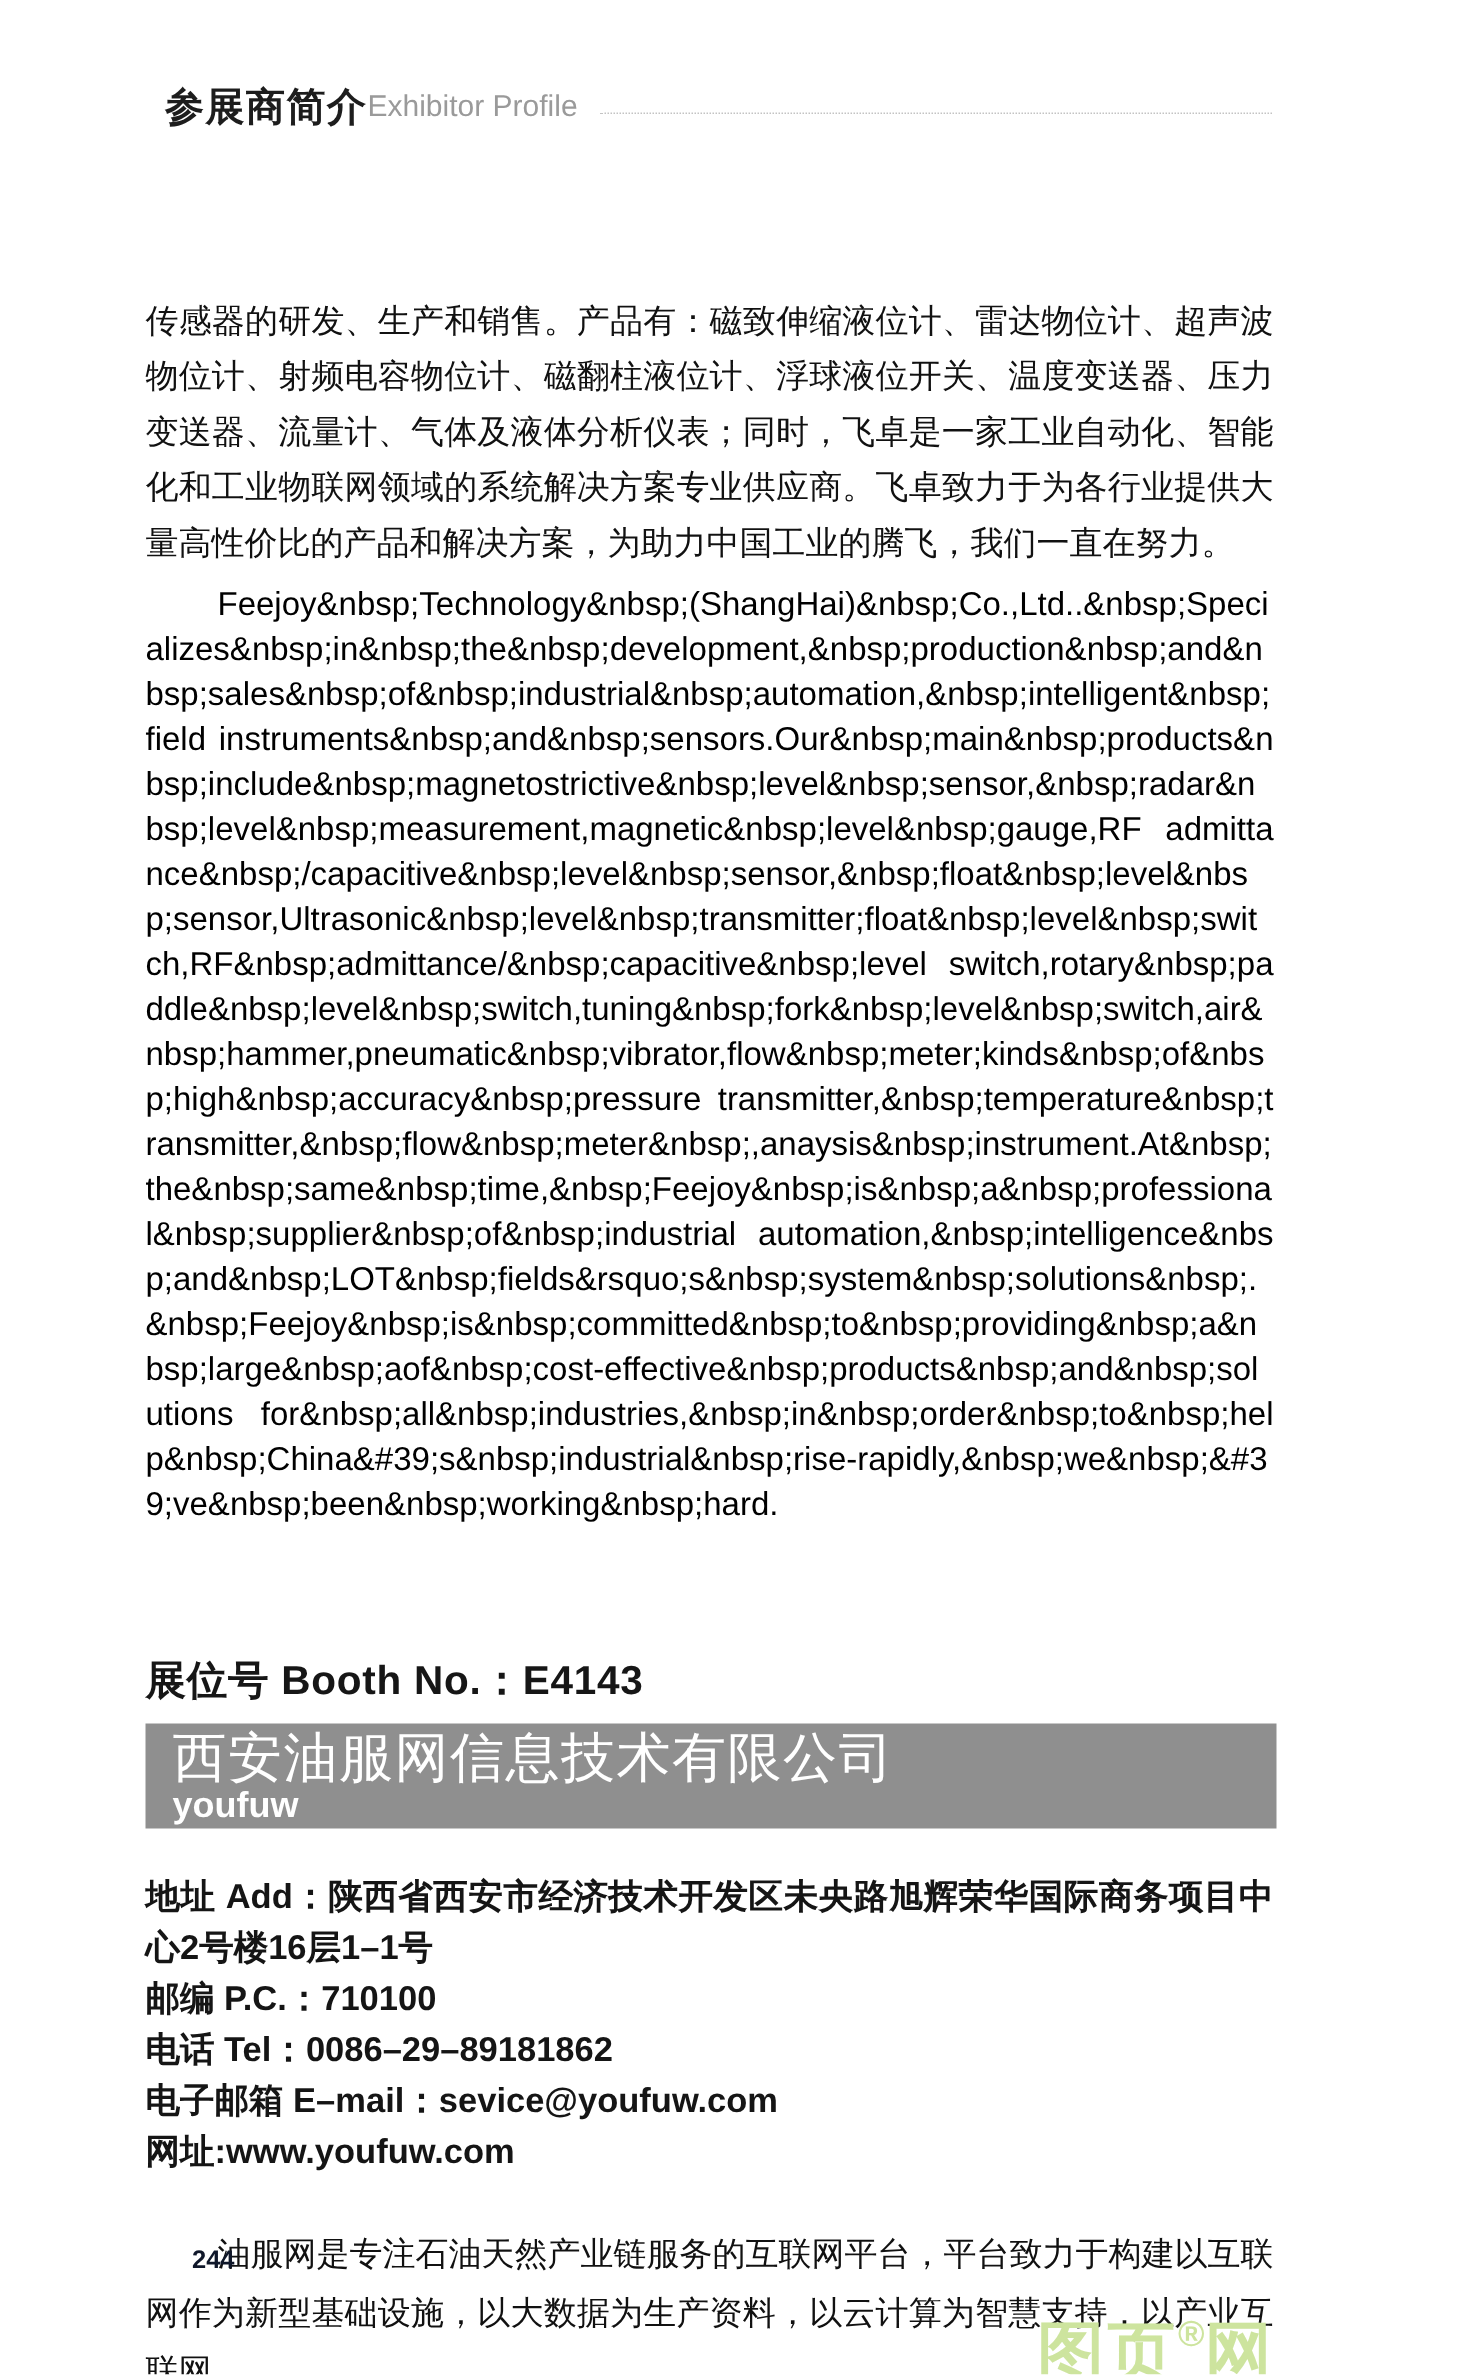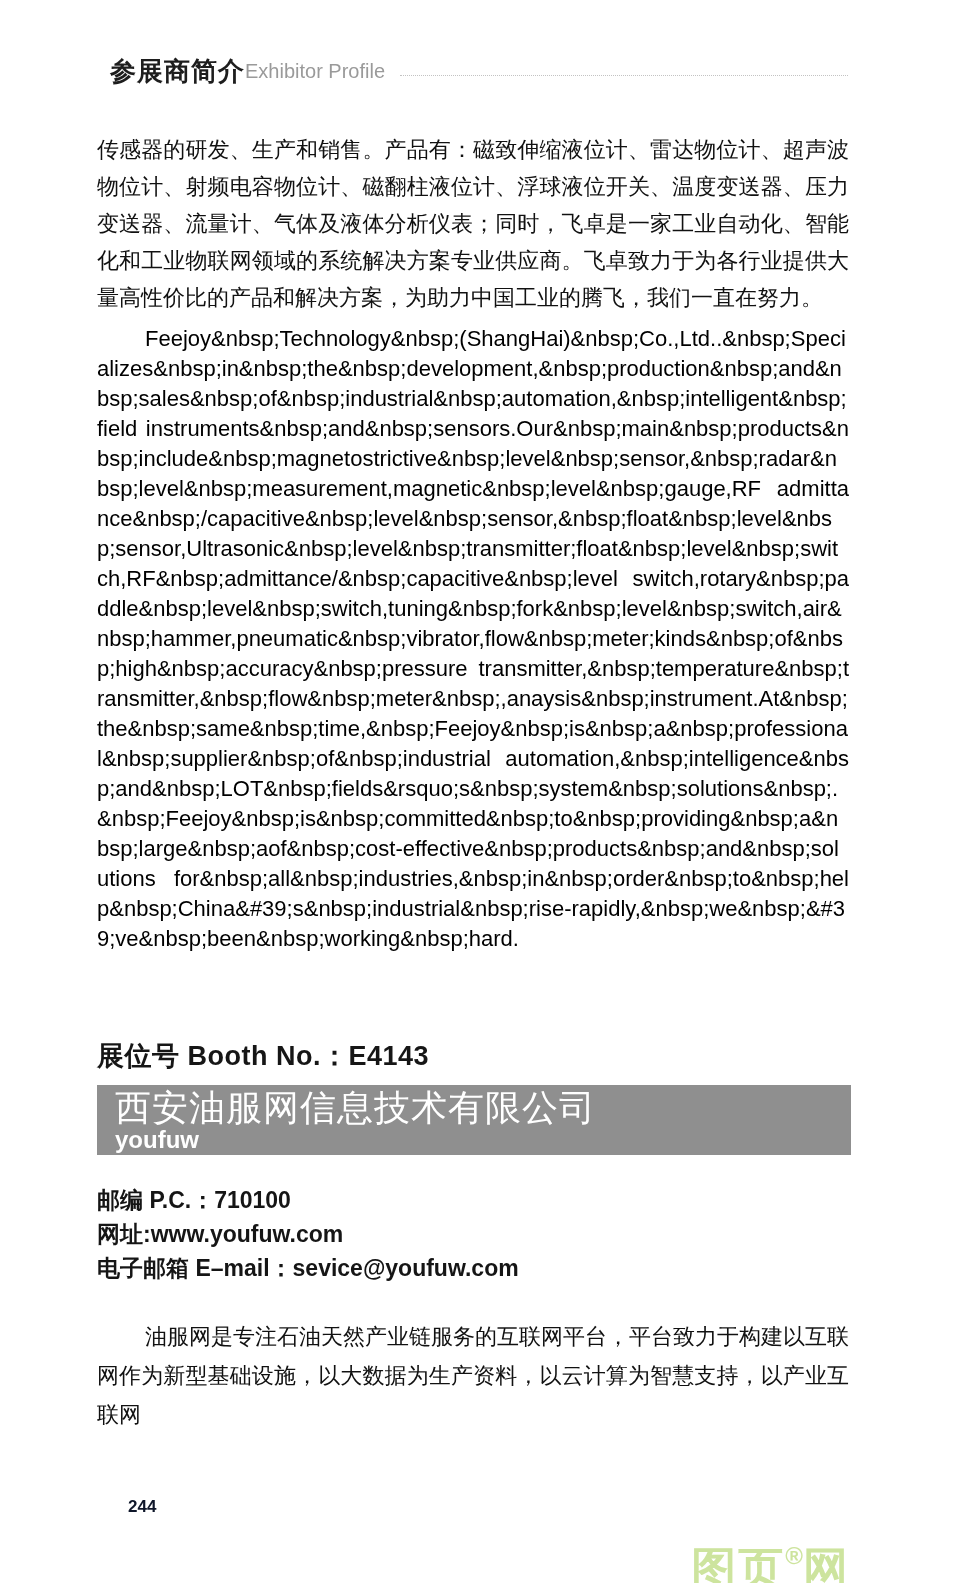--- a/index.html
+++ b/index.html
@@ -18,21 +18,21 @@
     margin-top:54px; padding-left:110px; padding-right:4px;
   }
   .header-zh { font-size:26px; font-weight:bold; color:#1d1d1d; letter-spacing:1px; white-space:nowrap; }
   .header-en { font-size:20px; color:#9a9a9a; margin-left:0; white-space:nowrap; }
   .header-rule { flex:1; margin-left:15px; border-bottom:1px dotted #c3c3c3; height:1px; transform:translateY(4px); }
 
   
   .content { margin-left:97px; width:752px; }
 
   .p-zh {
-    margin-top:42px;
+    margin-top:106px;
     font-size:22px; line-height:37px;
     text-align:justify; text-justify:inter-ideograph;
     color:#111;
   }
   .p-en {
     margin-top:8px;
     font-size:22px; line-height:30px;
     text-align:justify;
     text-indent:48px;
     word-break:break-all;
@@ -107,27 +107,33 @@
       <span>展位号 Booth No.：</span><span>E4143</span>
     </div>
 
     <div class="banner">
       <div class="banner-name">西安油服网信息技术有限公司</div>
       <div class="banner-sub">youfuw</div>
     </div>
 
     <div class="contact">
       <div class="contact-row">
+        <span>地址 Add：</span><span>陕西省西安市经济技术开发区未央路旭辉荣华国际商务项目中心2号楼16层1–1号</span>
+      </div>
+      <div class="contact-row">
         <span>邮编 P.C.：</span><span>710100</span>
       </div>
       <div class="contact-row">
-        <span>网址:</span><span>www.youfuw.com</span>
+        <span>电话 Tel：</span><span>0086–29–89181862</span>
       </div>
       <div class="contact-row">
         <span>电子邮箱 E–mail：</span><span>sevice@youfuw.com</span>
+      </div>
+      <div class="contact-row">
+        <span>网址:</span><span>www.youfuw.com</span>
       </div>
     </div>
 
     <p class="p-company">油服网是专注石油天然产业链服务的互联网平台，平台致力于构建以互联网作为新型基础设施，以大数据为生产资料，以云计算为智慧支持，以产业互联网</p>
 
   </div>
 
   <div class="pagenum">244</div>
 
   <div class="watermark">

